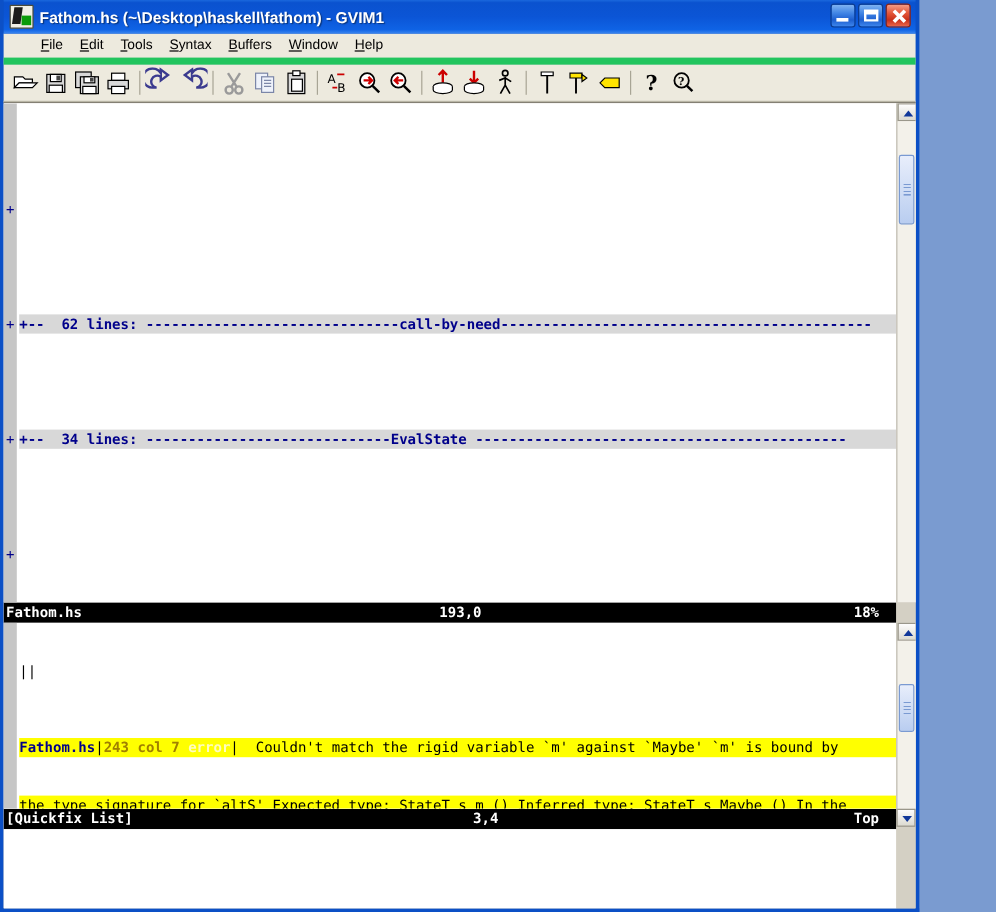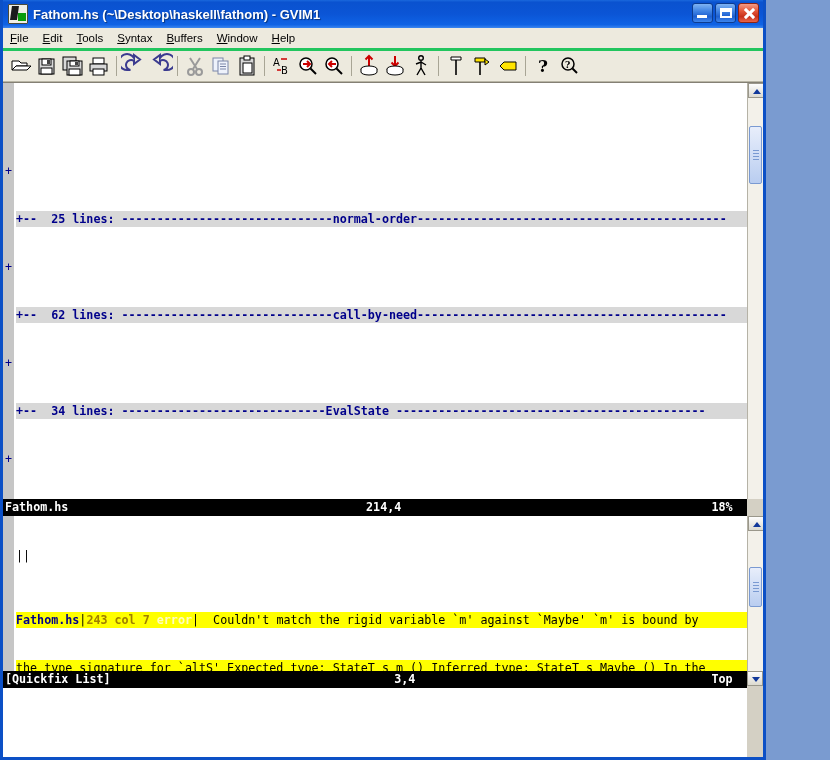--- a/index.html
+++ b/index.html
@@ -58,22 +58,22 @@
   }
   .wb i{position:absolute;background:#fff;display:block;}
   .wb.min i{left:4px;bottom:4px;width:10px;height:3px;}
   .wb.max i{left:4px;top:4px;width:12px;height:10px;border:2px solid #fff;background:none;box-sizing:border-box;border-top-width:4px;}
   .wb.close i:nth-child(1){left:4px;top:8px;width:13px;height:3px;transform:rotate(45deg);}
   .wb.close i:nth-child(2){left:4px;top:8px;width:13px;height:3px;transform:rotate(-45deg);}
 
   
   .menubar{
     flex:0 0 20px;height:20px;background:#edeade;
-    display:flex;align-items:center;padding-left:0;
-    border-bottom:3px solid #22c55e;
+    display:flex;align-items:center;padding-left:24px;
+    border-bottom:6px solid #22c55e;
   }
   .menuitem{
     font-size:11.5px;color:#000;font-family:"Liberation Sans",sans-serif;
     padding:2px 7px;white-space:nowrap;
   }
   .menuitem u{text-decoration:underline;}
 
   
   .toolbar{
     flex:0 0 30px;height:30px;background:#edeade;
@@ -382,21 +382,20 @@
           
           
           
           
           
           
         </div>
         <div class="body">
           <div class="line">&nbsp;</div>
           <div class="line">&nbsp;</div>
-          <div class="line foldline">+--  25 lines: ------------------------------normal-order--------------------------------------------</div>
           <div class="line">&nbsp;</div>
           <div class="line foldline">+--  62 lines: ------------------------------call-by-need--------------------------------------------</div>
           <div class="line">&nbsp;</div>
           <div class="line foldline">+--  34 lines: -----------------------------EvalState --------------------------------------------</div>
           
           
           
 
           
           
@@ -413,21 +412,21 @@
           
           
           
           
         </div>
       </div>
 
       <div class="statusline">
         <span class="sl-name">Fathom.hs</span>
         <span class="sl-spacer"></span>
-        <span class="sl-pos">214,4</span>
+        <span class="sl-pos">193,0</span>
         <span class="sl-spacer"></span>
         <span class="sl-pct">18%</span>
       </div>
 
       <div class="pane vtext" style="flex:0 0 155px;height:155px;">
         <div class="foldcol"></div>
         <div class="body">
           <div class="line">||</div>
 
           <div class="line qf-err"><span class="qf-file">Fathom.hs</span><span>|</span><span class="qf-lnum">243 col 7</span><span class="qf-type"> error</span><span>|</span><span>  Couldn't match the rigid variable `m' against `Maybe' `m' is bound by</span></div>

